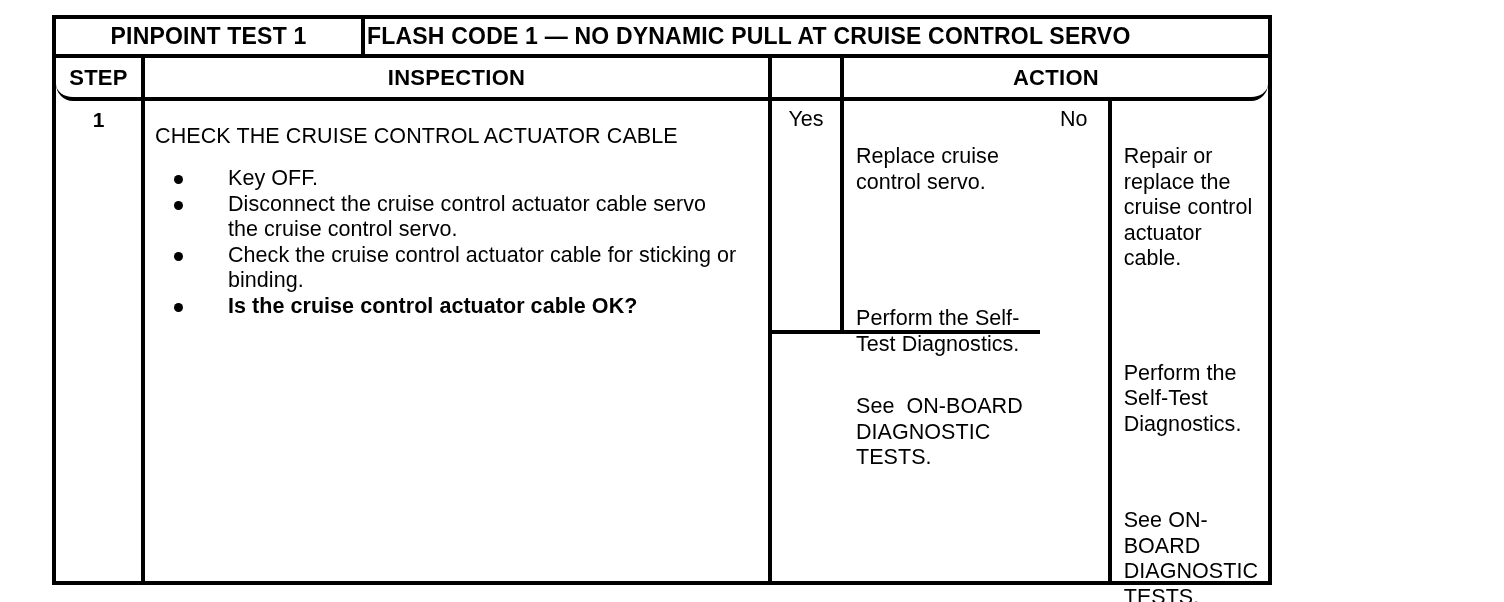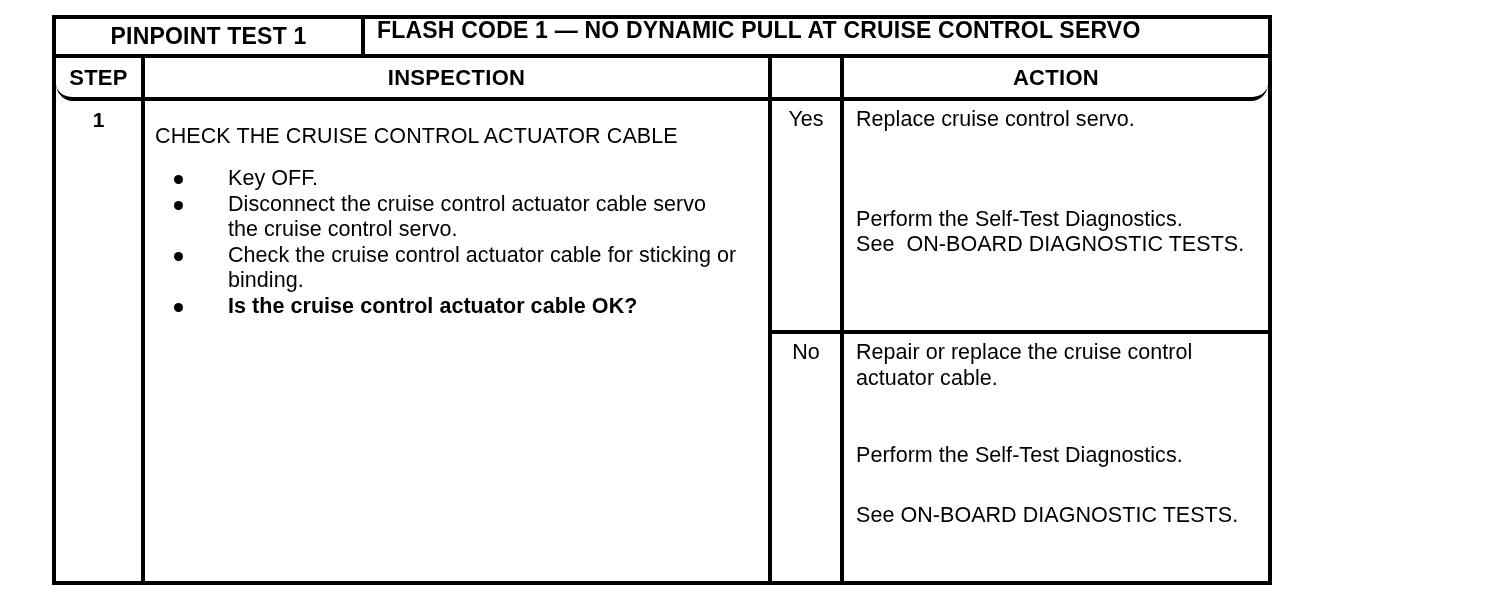--- a/index.html
+++ b/index.html
@@ -52,21 +52,22 @@
     border-right: 4px solid #000;
     display: flex;
     align-items: center;
     justify-content: center;
     overflow: hidden;
   }
   .title-cell-code {
     flex: 1;
     box-sizing: border-box;
     display: flex;
-    padding-left: 12px;
+    align-items: center;
+    padding-left: 2px;
     overflow: hidden;
   }
   .title-text {
     font-size: 23px;
     font-weight: bold;
     letter-spacing: 0.2px;
     white-space: nowrap;
     line-height: 1;
   }
 
@@ -168,21 +169,21 @@
     border-radius: 50%;
   }
   ul.insp-list li.bold-item {
     font-weight: bold;
   }
 
   
   .bd-right {
     flex: 1;
     display: flex;
-    flex-direction: column;
+    flex-direction: row;
   }
   .ans-block {
     display: flex;
     box-sizing: border-box;
   }
   .ans-block.first {
     height: 233px;            
     border-bottom: 4px solid #000;
   }
   .ans-block.second {
@@ -202,20 +203,21 @@
   .ans-body {
     flex: 1;
     box-sizing: border-box;
     padding: 6px 10px 0 12px;
   }
   .ans-line {
     font-size: 21.5px;
     line-height: 25.5px;
     letter-spacing: 0.05px;
     white-space: pre-wrap;
+    margin-top: 37px;
   }
   .ans-gap-sm { height: 52px; }
   .ans-gap-md { height: 74px; }
   .ans-gap-lg { height: 34px; }
 </style>
 </head>
 <body>
 
 <div id="page">
   <div class="table-wrap">

